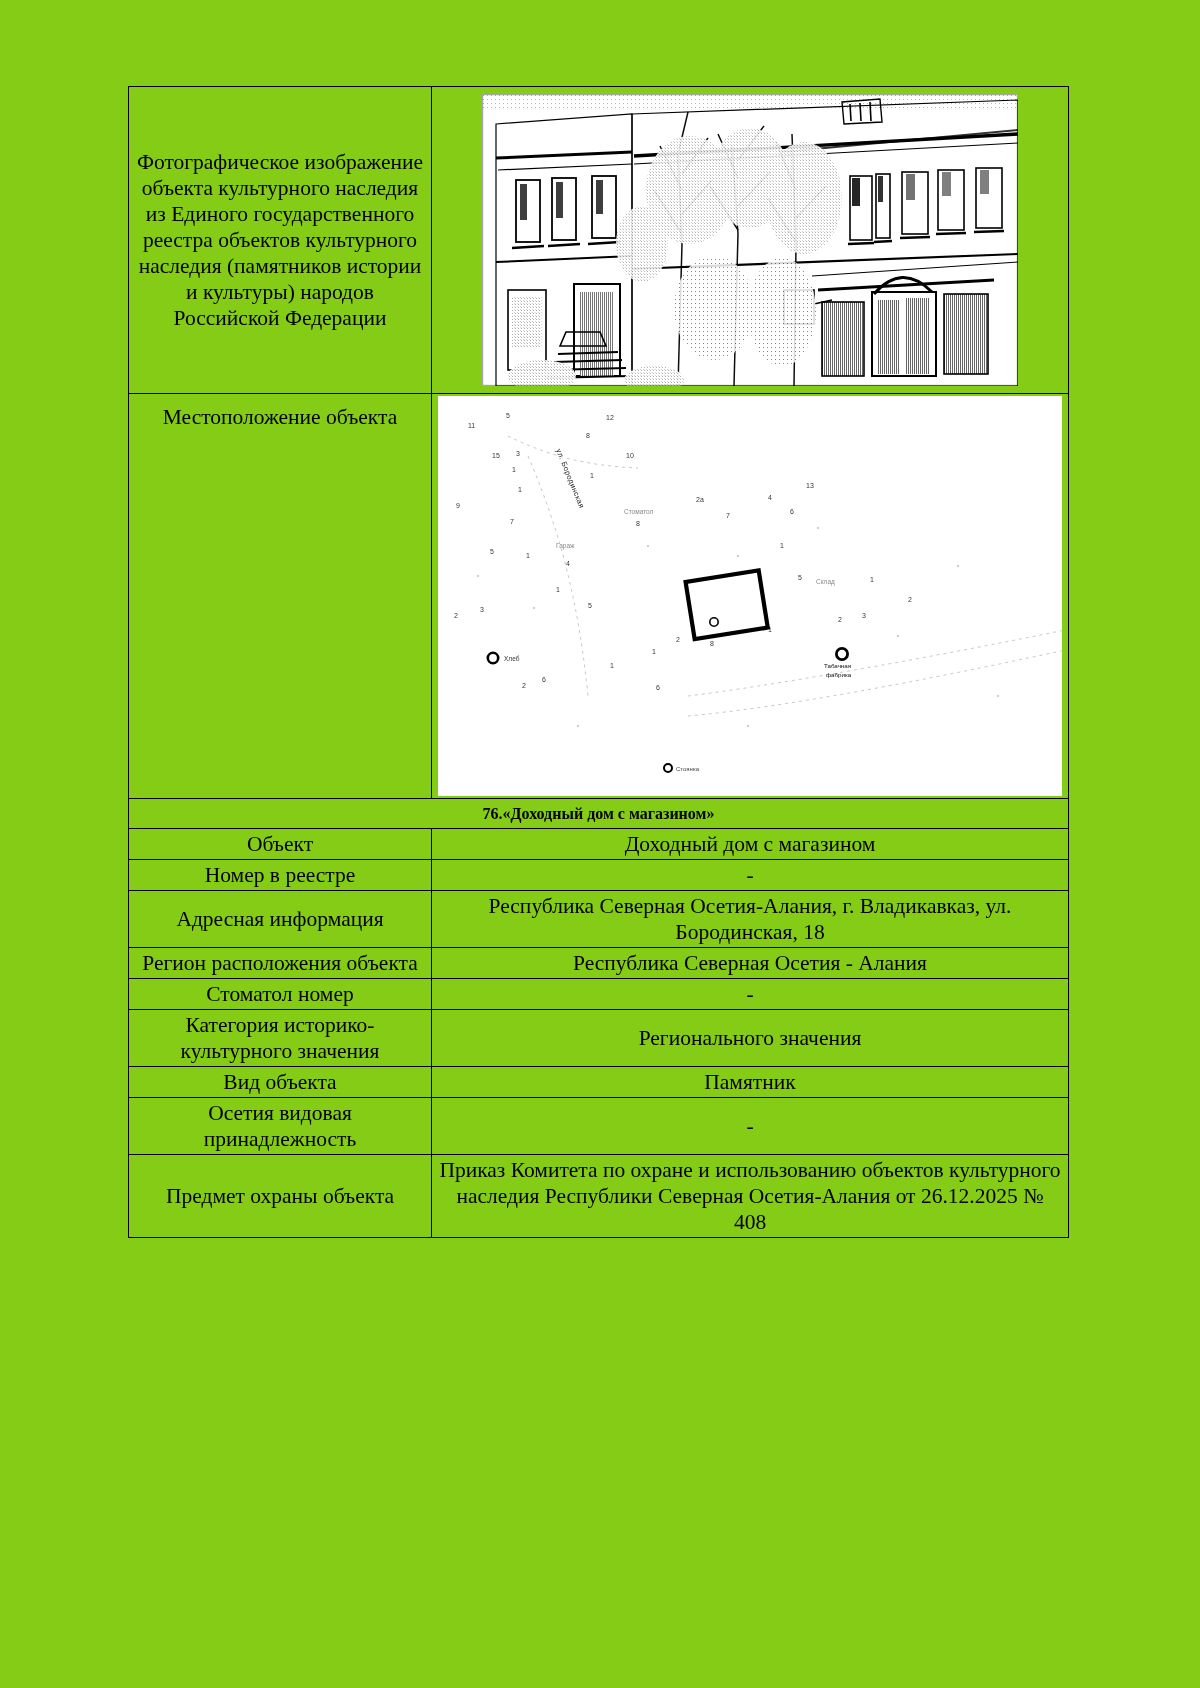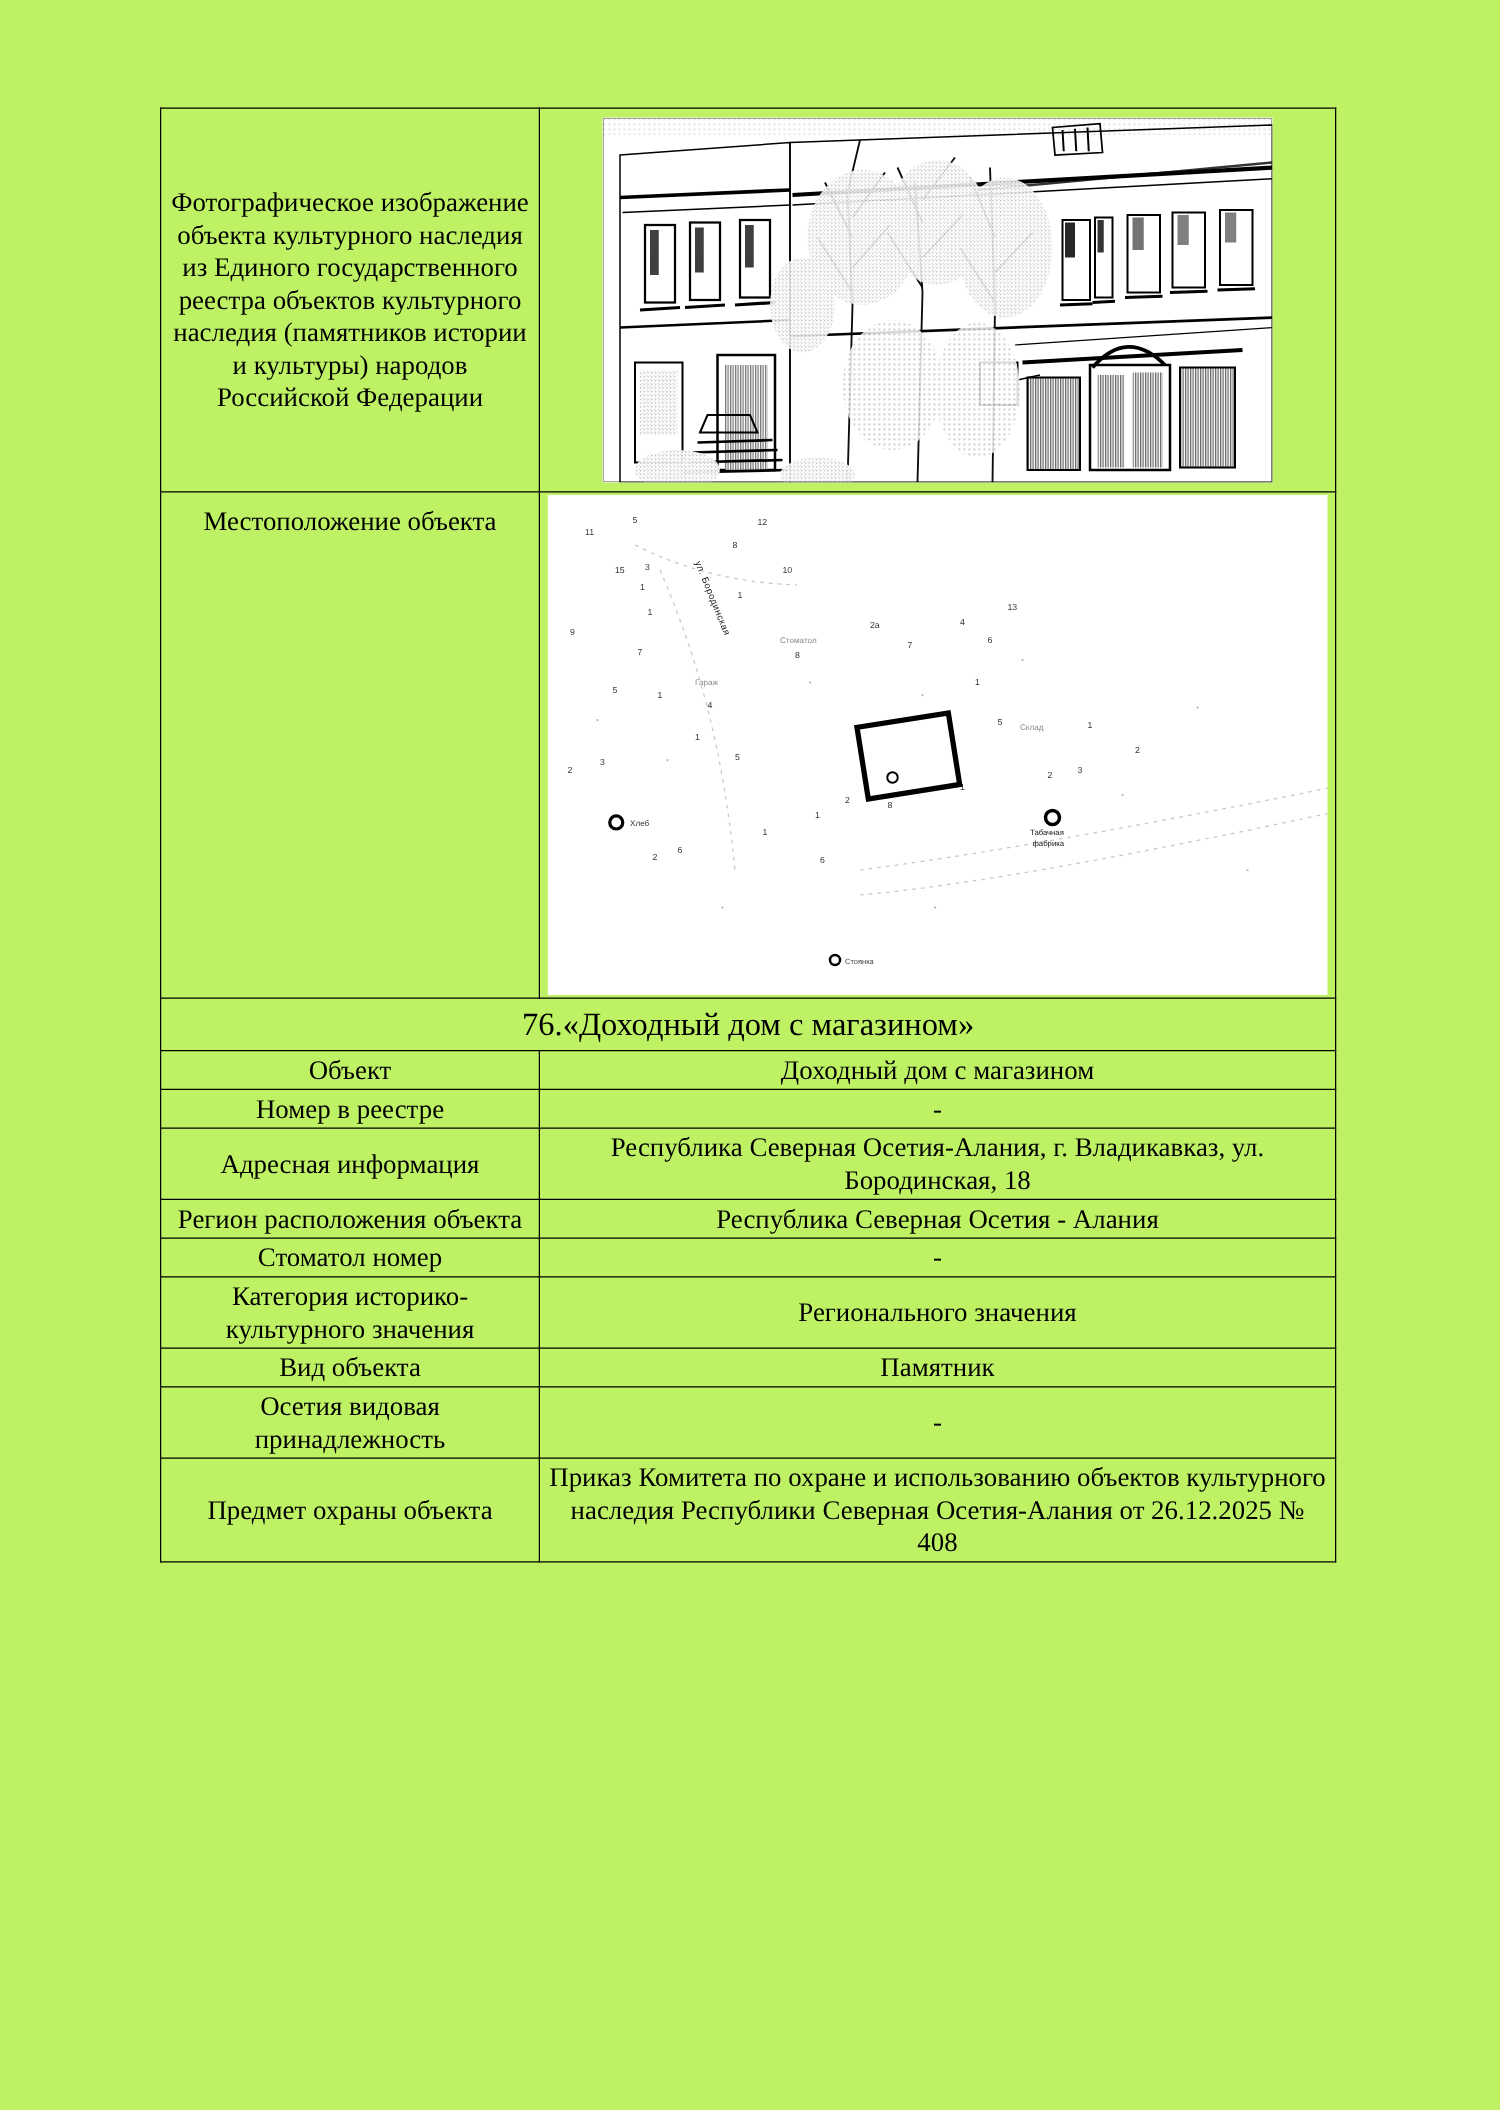--- a/index.html
+++ b/index.html
@@ -15,21 +15,21 @@
     color: #000000;
     position: relative;
     overflow: hidden;
   }
 
   .page {
     position: absolute;
     left: 0; top: 0;
     width: 1200px;
     height: 1688px;
-    background: #bef264;
+    background: #84cc16;
   }
 
   .doc-table {
     position: absolute;
     left: 128px;
     top: 86px;
     width: 940px;
     border-collapse: collapse;
     table-layout: fixed;
   }
@@ -41,22 +41,22 @@
     line-height: 1.21;
     text-align: center;
   }
   col.c-label { width: 303px; }
   col.c-value { width: 637px; }
 
   .label-cell { text-align: center; }
   .value-cell { text-align: center; }
 
   .title-row td {
-    font-weight: normal;
-    font-size: 26px;
+    font-weight: bold;
+    font-size: 16px;
     padding: 5px 2px;
   }
 
   
   .media-cell {
     padding: 0;
     height: 302px;
     vertical-align: middle;
   }
   .photo-wrap {

